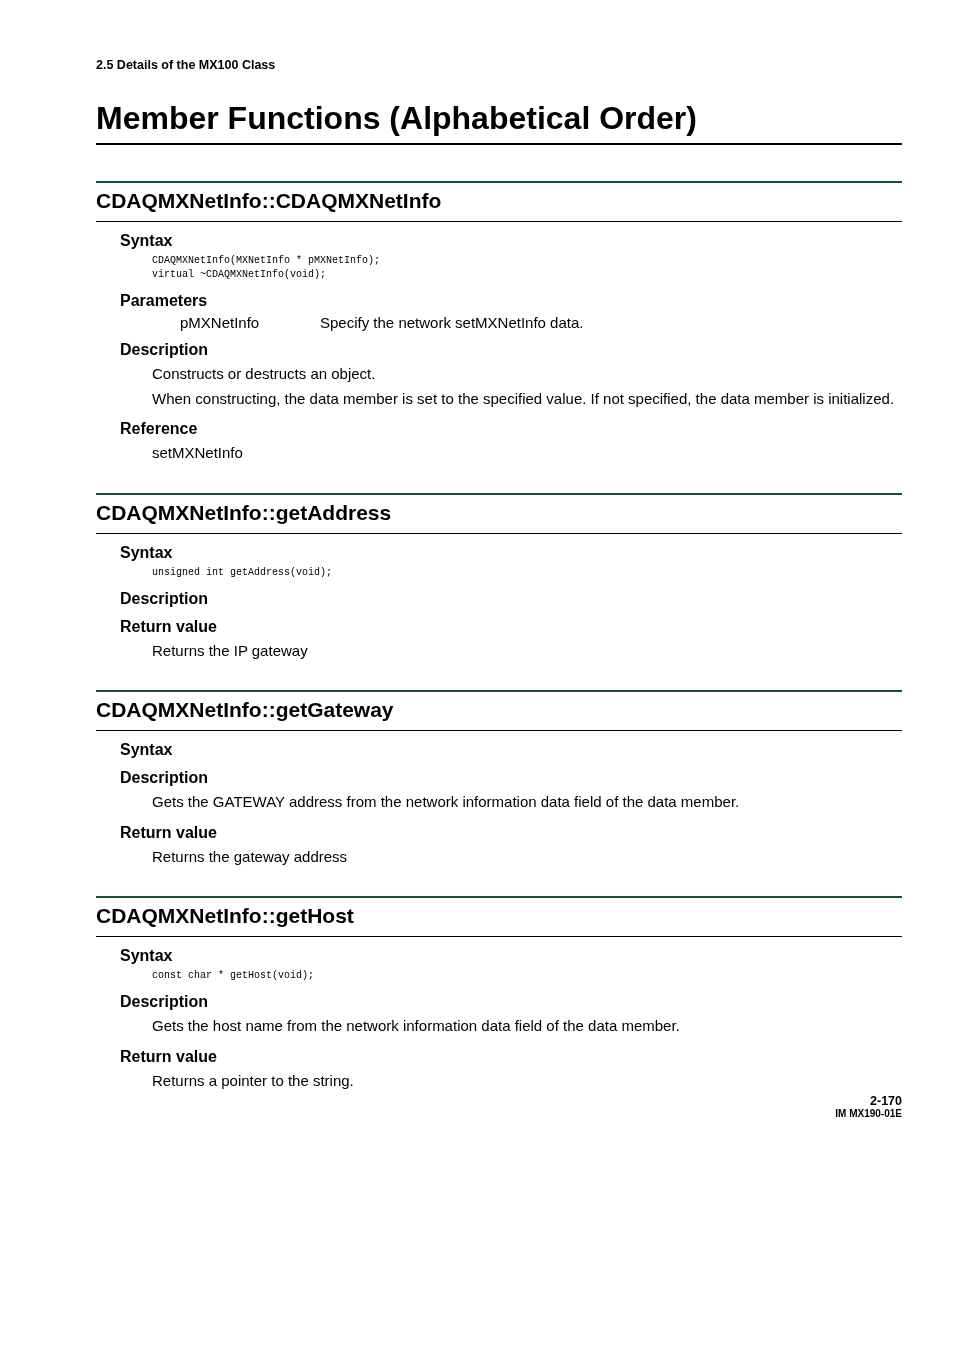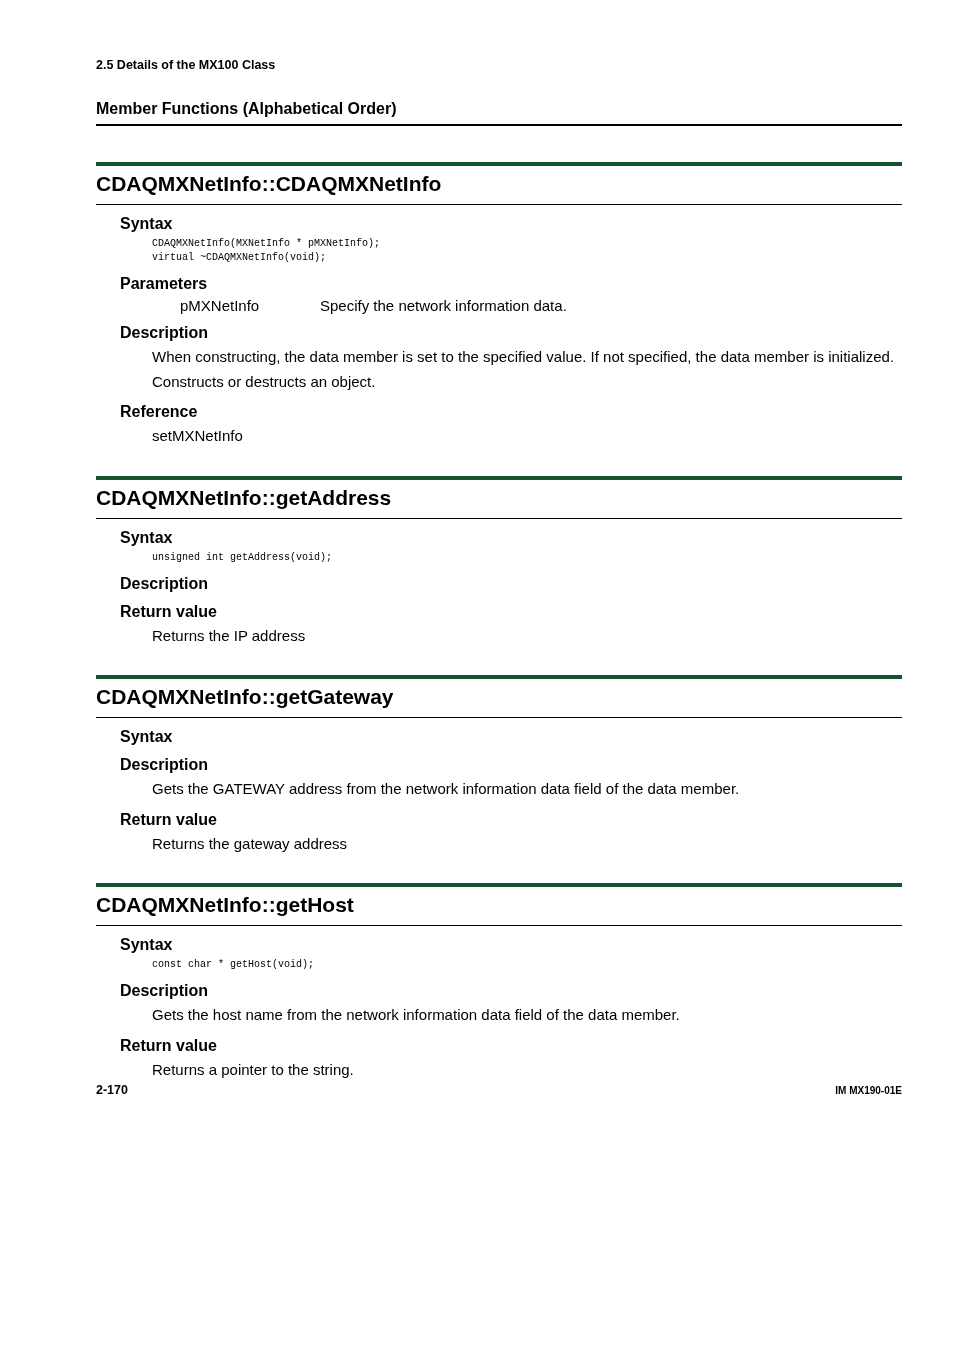--- a/index.html
+++ b/index.html
@@ -13,30 +13,30 @@
   .page {
     padding: 58px 52px 40px 96px;
     box-sizing: border-box;
   }
   .header-line {
     font-size: 12.5px;
     font-weight: bold;
     margin-bottom: 28px;
   }
   .h1 {
-    font-size: 16px;
+    font-size: 32px;
     font-weight: bold;
     border-bottom: 2px solid #000;
     padding-bottom: 6px;
     margin-bottom: 36px;
   }
   .h2 {
     font-size: 21px;
     font-weight: bold;
-    border-top: 4px solid #14532d;
+    border-top: 2px solid #14532d;
     border-bottom: 1px solid #000;
     padding: 6px 0 8px 0;
     margin-top: 28px;
     margin-bottom: 0;
   }
   .h3 {
     font-size: 16px;
     font-weight: bold;
     margin-top: 10px;
     margin-bottom: 4px;
@@ -69,23 +69,24 @@
     width: 140px;
     flex-shrink: 0;
     margin-left: 28px;
   }
   .param-desc {
     flex: 1;
   }
   .footer {
     display: flex;
     justify-content: space-between;
-    align-items: center;
+    align-items: flex-end;
     font-size: 11px;
     font-weight: bold;
+    flex-direction: column;
   }
   .footer-left {
     font-size: 12.5px;
   }
   .footer-right {
     font-size: 10px;
   }
 </style>
 </head>
 <body>
@@ -96,34 +97,34 @@
 
   <div class="h1">Member Functions (Alphabetical Order)</div>
 
   <div class="h2">CDAQMXNetInfo::CDAQMXNetInfo</div>
   <div class="h3">Syntax</div>
   <div class="code">CDAQMXNetInfo(MXNetInfo * pMXNetInfo);
 virtual ~CDAQMXNetInfo(void);</div>
   <div class="h3">Parameters</div>
   <div class="param-row">
     <div class="param-name">pMXNetInfo</div>
-    <div class="param-desc">Specify the network information data.</div>
+    <div class="param-desc">Specify the network setMXNetInfo data.</div>
   </div>
   <div class="h3">Description</div>
+  <div class="body-text">Constructs or destructs an object.</div>
   <div class="body-text">When constructing, the data member is set to the specified value. If not specified, the data member is initialized.</div>
-  <div class="body-text">Constructs or destructs an object.</div>
   <div class="h3">Reference</div>
   <div class="body-text">setMXNetInfo</div>
 
   <div class="h2">CDAQMXNetInfo::getAddress</div>
   <div class="h3">Syntax</div>
   <div class="code">unsigned int getAddress(void);</div>
   <div class="h3">Description</div>
   <div class="h3">Return value</div>
-  <div class="body-text">Returns the IP address</div>
+  <div class="body-text">Returns the IP gateway</div>
 
   <div class="h2">CDAQMXNetInfo::getGateway</div>
   <div class="h3">Syntax</div>
   <div class="h3">Description</div>
   <div class="body-text">Gets the GATEWAY address from the network information data field of the data member.</div>
   <div class="h3">Return value</div>
   <div class="body-text">Returns the gateway address</div>
 
   <div class="h2">CDAQMXNetInfo::getHost</div>
   <div class="h3">Syntax</div>

